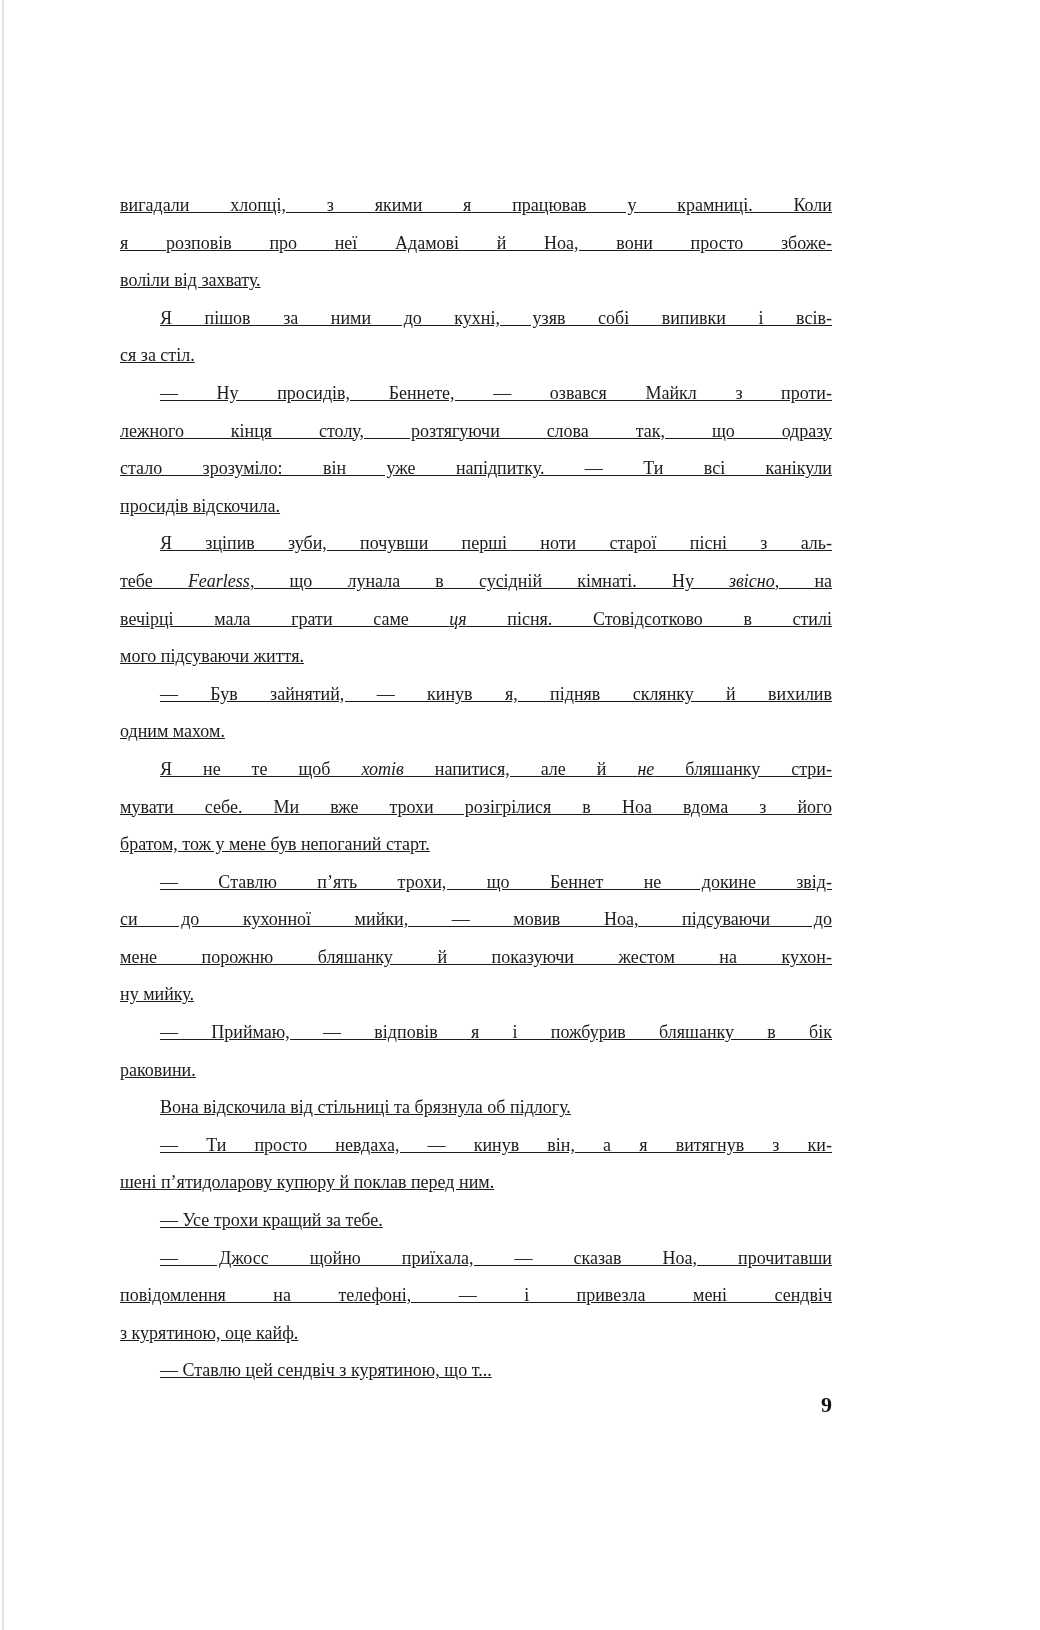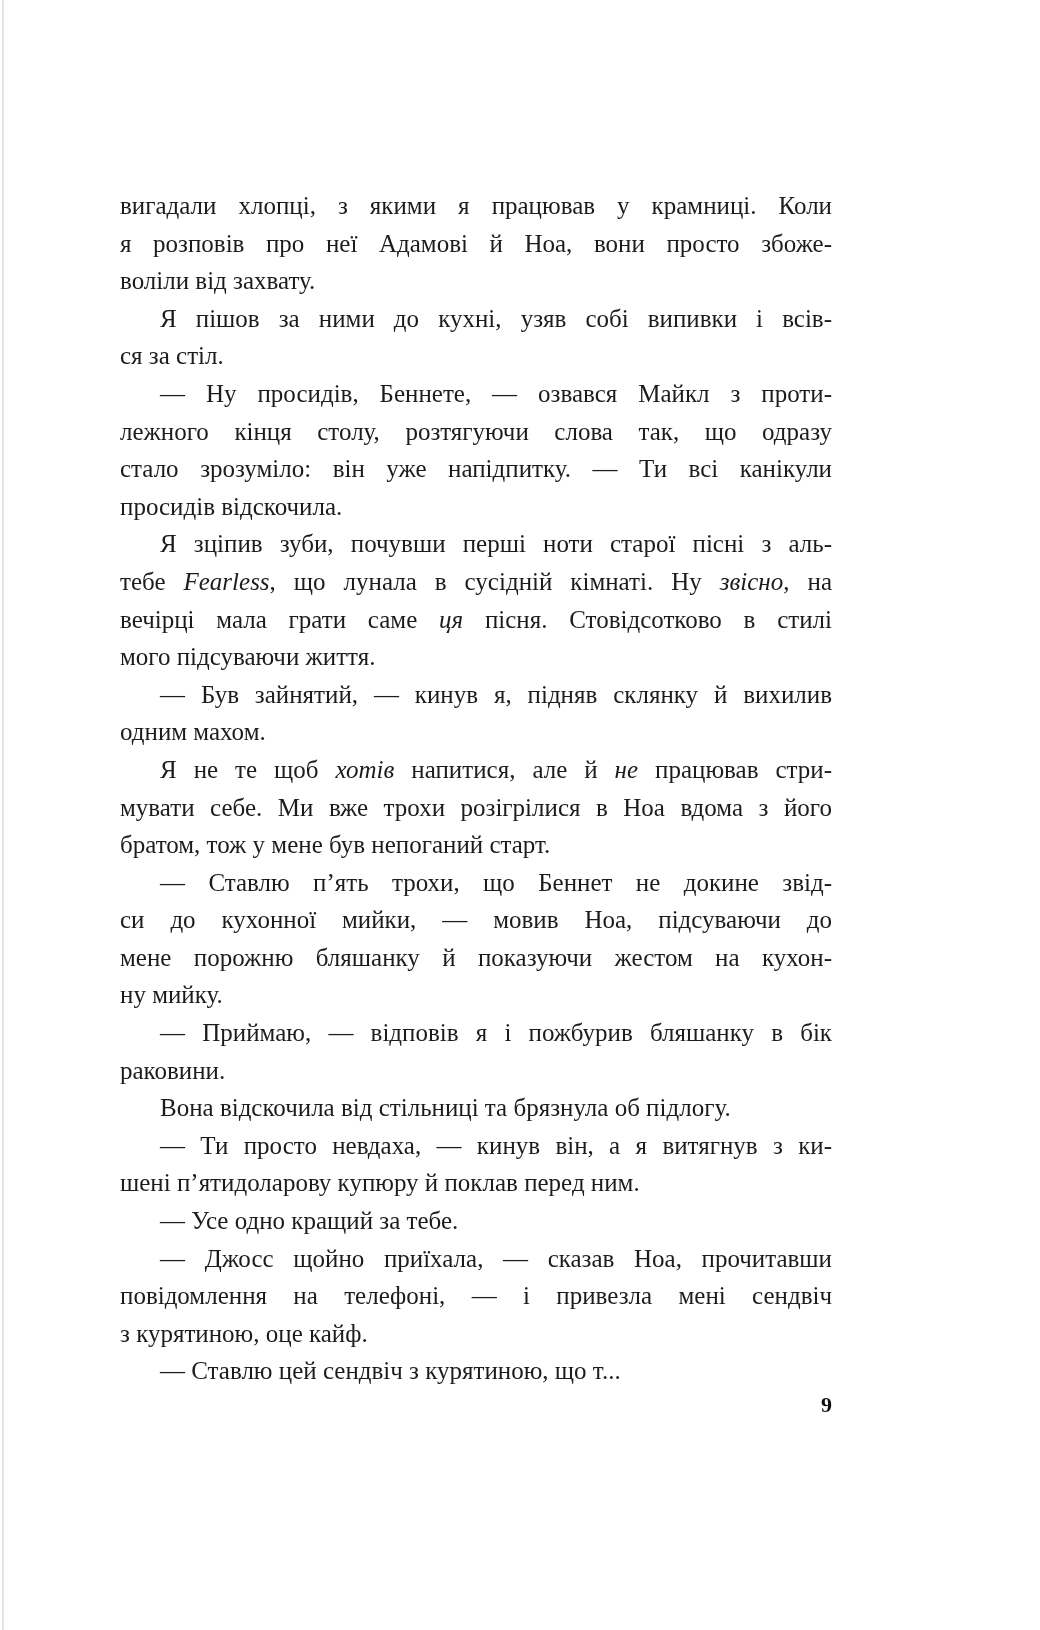--- a/index.html
+++ b/index.html
@@ -21,22 +21,23 @@
     top: 0;
     width: 2px;
     height: 1630px;
     background: #e3e3e3;
   }
   .text-block {
     position: absolute;
     left: 120px;
     top: 187px;
     width: 712px;
-    font-size: 25px;
+    font-size: 18px;
     line-height: 37.6px;
+    text-decoration: underline;
   }
   .paragraph {
     margin: 0;
     padding: 0;
   }
   .line {
     text-align: justify;
     text-align-last: justify;
     white-space: normal;
   }
@@ -86,21 +87,21 @@
       <div class="line indent"><span>Я зціпив зуби, почувши перші ноти старої пісні з аль-</span></div>
       <div class="line"><span>тебе </span><em>Fearless</em><span>, що лунала в сусідній кімнаті. Ну </span><em>звісно</em><span>, на</span></div>
       <div class="line"><span>вечірці мала грати саме </span><em>ця</em><span> пісня. Стовідсотково в стилі</span></div>
       <div class="line last"><span>мого підсуваючи життя.</span></div>
     </div>
     <div class="paragraph">
       <div class="line indent"><span>— Був зайнятий, — кинув я, підняв склянку й вихилив</span></div>
       <div class="line last"><span>одним махом.</span></div>
     </div>
     <div class="paragraph">
-      <div class="line indent"><span>Я не те щоб </span><em>хотів</em><span> напитися, але й </span><em>не</em><span> працював стри-</span></div>
+      <div class="line indent"><span>Я не те щоб </span><em>хотів</em><span> напитися, але й </span><em>не</em><span> бляшанку стри-</span></div>
       <div class="line"><span>мувати себе. Ми вже трохи розігрілися в Ноа вдома з його</span></div>
       <div class="line last"><span>братом, тож у мене був непоганий старт.</span></div>
     </div>
     <div class="paragraph">
       <div class="line indent"><span>— Ставлю п’ять трохи, що Беннет не докине звід-</span></div>
       <div class="line"><span>си до кухонної мийки, — мовив Ноа, підсуваючи до</span></div>
       <div class="line"><span>мене порожню бляшанку й показуючи жестом на кухон-</span></div>
       <div class="line last"><span>ну мийку.</span></div>
     </div>
     <div class="paragraph">
@@ -108,21 +109,21 @@
       <div class="line last"><span>раковини.</span></div>
     </div>
     <div class="paragraph">
       <div class="line last indent"><span>Вона відскочила від стільниці та брязнула об підлогу.</span></div>
     </div>
     <div class="paragraph">
       <div class="line indent"><span>— Ти просто невдаха, — кинув він, а я витягнув з ки-</span></div>
       <div class="line last"><span>шені п’ятидоларову купюру й поклав перед ним.</span></div>
     </div>
     <div class="paragraph">
-      <div class="line last indent"><span>— Усе одно кращий за тебе.</span></div>
+      <div class="line last indent"><span>— Усе трохи кращий за тебе.</span></div>
     </div>
     <div class="paragraph">
       <div class="line indent"><span>— Джосс щойно приїхала, — сказав Ноа, прочитавши</span></div>
       <div class="line"><span>повідомлення на телефоні, — і привезла мені сендвіч</span></div>
       <div class="line last"><span>з курятиною, оце кайф.</span></div>
     </div>
     <div class="paragraph">
       <div class="line last indent"><span>— Ставлю цей сендвіч з курятиною, що т...</span></div>
     </div>
   </div>

